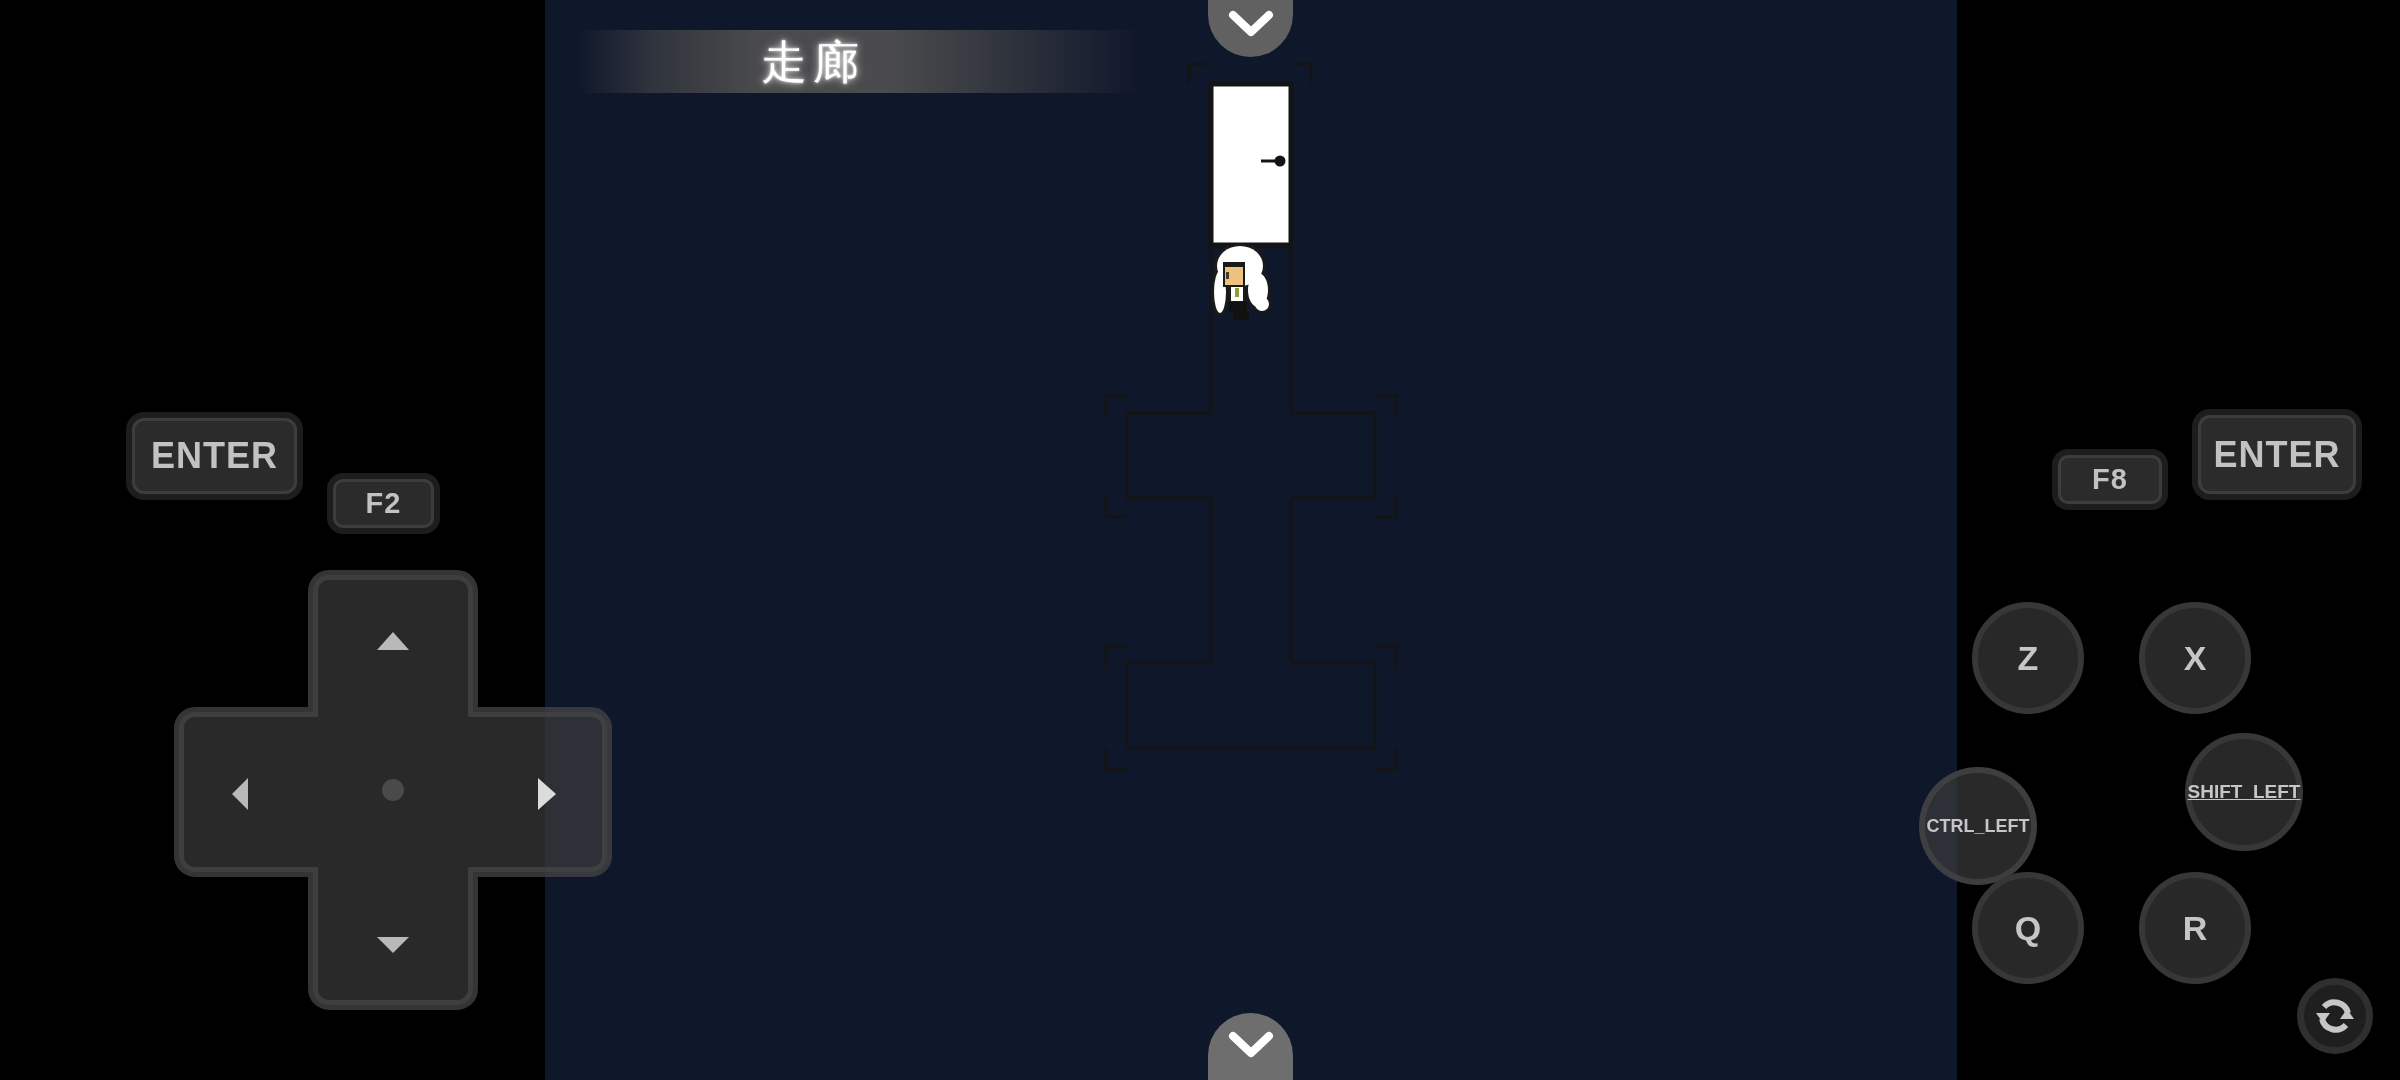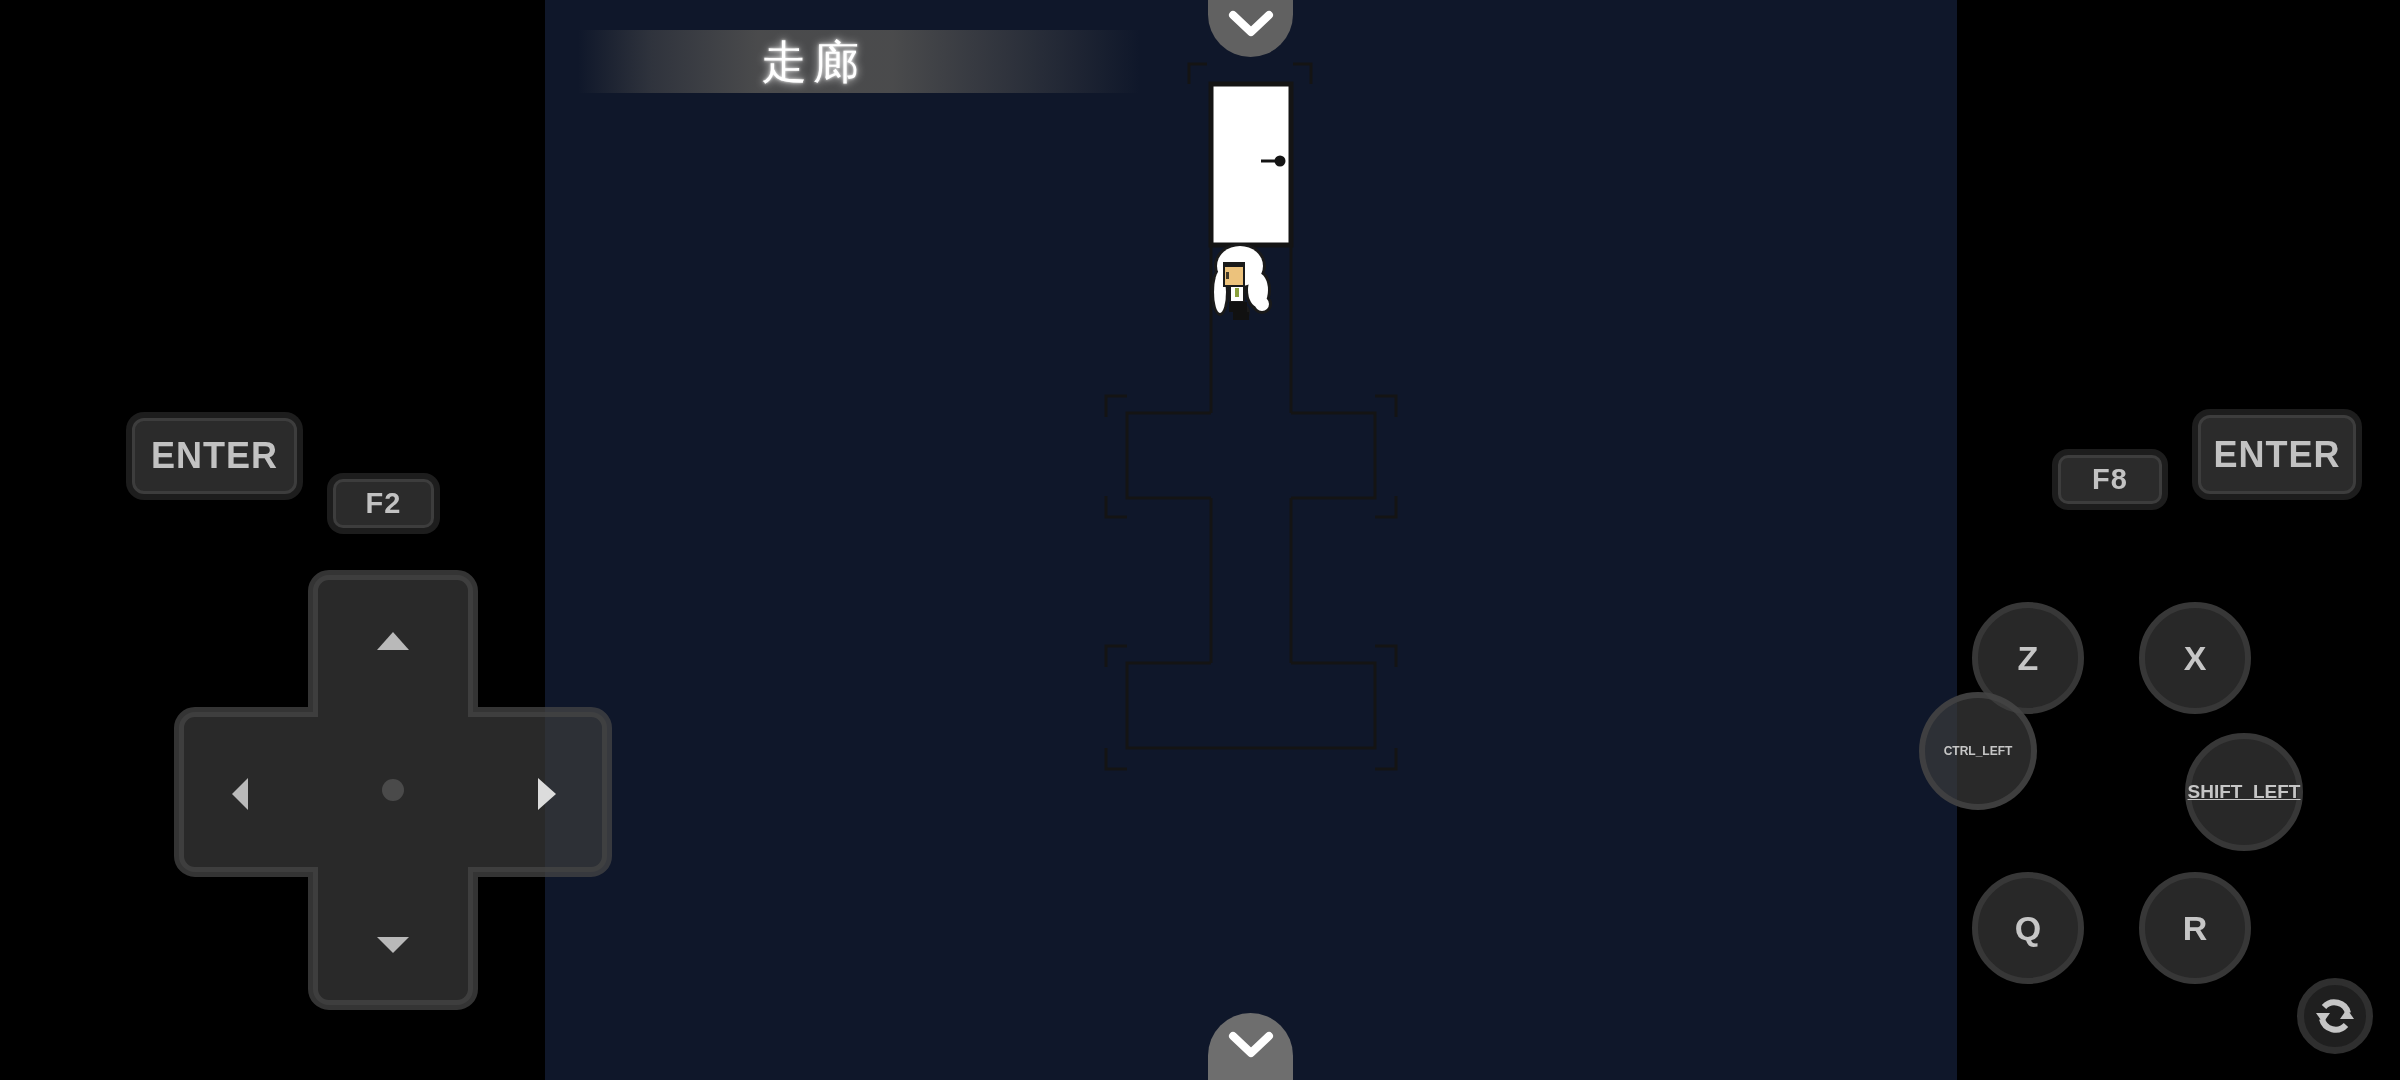--- a/index.html
+++ b/index.html
@@ -60,21 +60,21 @@
     position:absolute;border-radius:50%;
     background:#282828;border:6px solid #373737;
     color:#c6c6c6;font-weight:bold;
     display:flex;align-items:center;justify-content:center;cursor:pointer;
     box-sizing:border-box;
   }
   .c-z    {left:1972px;top:602px;width:112px;height:112px;font-size:34px;}
   .c-x    {left:2139px;top:602px;width:112px;height:112px;font-size:34px;}
   .c-q    {left:1972px;top:872px;width:112px;height:112px;font-size:34px;}
   .c-r    {left:2139px;top:872px;width:112px;height:112px;font-size:34px;}
-  .c-ctrl {left:1919px;top:692px;width:118px;height:118px;font-size:12px;
+  .c-ctrl {left:1919px;top:767px;width:118px;height:118px;font-size:18px;
            background:rgba(60,60,60,0.68);border-color:rgba(70,70,70,0.75);}
   .c-shift{left:2185px;top:733px;width:118px;height:118px;font-size:19px;text-decoration:underline;}
   
   .rotate-btn{
     position:absolute;left:2297px;top:978px;width:76px;height:76px;
     border-radius:50%;background:#1f1f1f;border:7px solid #2f2f2f;
     box-sizing:border-box;display:flex;align-items:center;justify-content:center;
     cursor:pointer;
   }
   

